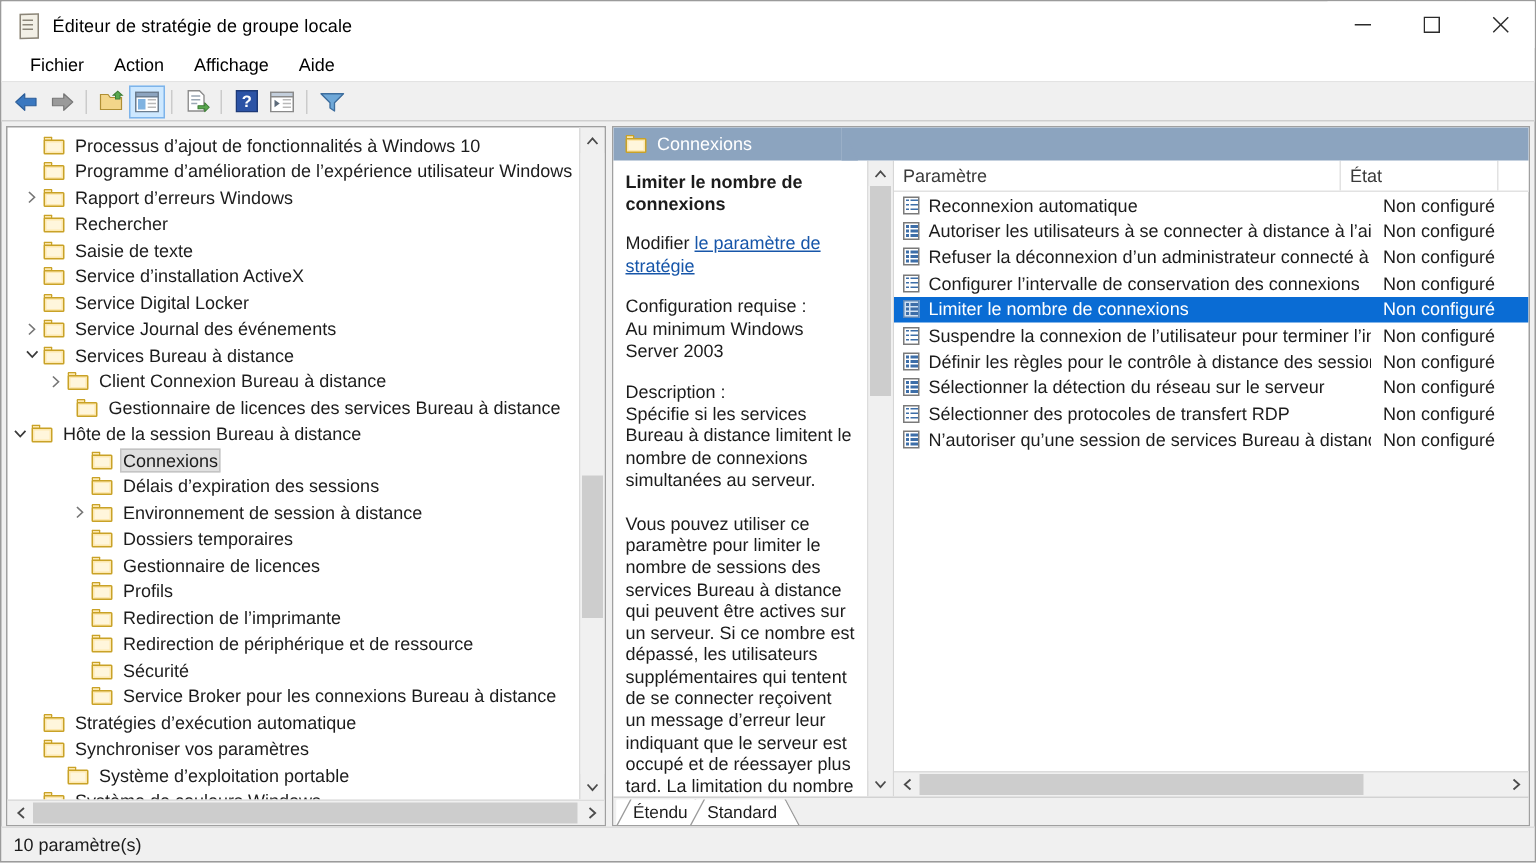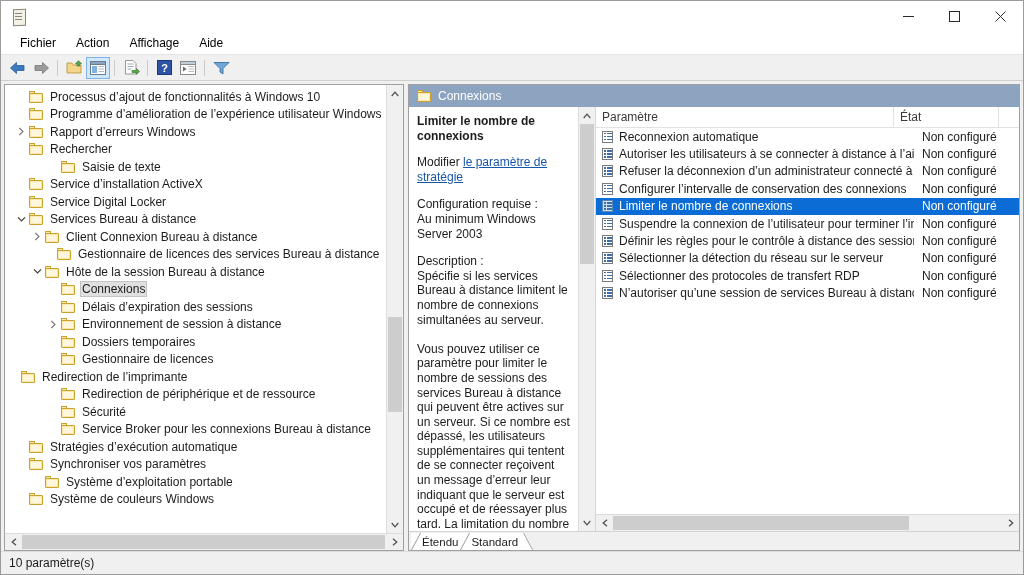--- a/index.html
+++ b/index.html
@@ -234,20 +234,21 @@
 
 <div class="window">
 
   <div class="titlebar">
     <span class="app-icon">
       <span class="sheet"></span>
       <span class="ln" style="top:4px;"></span>
       <span class="ln" style="top:7px;"></span>
       <span class="ln" style="top:10px;"></span>
     </span>
+    <span class="title-text">Éditeur de stratégie de groupe locale</span>
     <div class="winbtns">
       <div class="winbtn">
         <svg width="11" height="11" viewBox="0 0 11 11">
             <line x1="0" y1="5.5" x2="11" y2="5.5" stroke="#2b2b2b" stroke-width="1"></line>
           </svg>
       </div>
       <div class="winbtn">
         <svg width="11" height="11" viewBox="0 0 11 11">
             <rect x="0.5" y="0.5" width="10" height="10" fill="none" stroke="#2b2b2b" stroke-width="1"></rect>
           </svg>
@@ -369,21 +370,21 @@
             </div>
             <div class="tnode" style="padding-left: 8px;">
               <span class="tw"></span>
               <span class="folder">
                 <span class="tab"></span>
                 <span class="back"></span>
                 <span class="sh"></span>
               </span>
               <span class="lbl">Rechercher</span>
             </div>
-            <div class="tnode" style="padding-left: 8px; margin-left: 32px;">
+            <div class="tnode" style="padding-left: 8px;">
               <span class="tw"></span>
               <span class="folder">
                 <span class="tab"></span>
                 <span class="back"></span>
                 <span class="sh"></span>
               </span>
               <span class="lbl">Saisie de texte</span>
             </div>
             <div class="tnode" style="padding-left: 8px;">
               <span class="tw"></span>
@@ -395,20 +396,33 @@
               <span class="lbl">Service d’installation ActiveX</span>
             </div>
             <div class="tnode" style="padding-left: 8px;">
               <span class="tw"></span>
               <span class="folder">
                 <span class="tab"></span>
                 <span class="back"></span>
                 <span class="sh"></span>
               </span>
               <span class="lbl">Service Digital Locker</span>
+            </div>
+            <div class="tnode" style="padding-left: 8px;">
+              <span class="tw">
+                <svg width="7" height="9" viewBox="0 0 7 9">
+                  <path d="M1.3 1 L5 4.5 L1.3 8" fill="none" stroke="#767676" stroke-width="1.1"></path>
+                </svg>
+              </span>
+              <span class="folder">
+                <span class="tab"></span>
+                <span class="back"></span>
+                <span class="sh"></span>
+              </span>
+              <span class="lbl">Service Journal des événements</span>
             </div>
             <div class="tnode" style="padding-left: 8px;">
               <span class="tw">
                 <svg width="9" height="7" viewBox="0 0 9 7">
                   <path d="M1 1.3 L4.5 5 L8 1.3" fill="none" stroke="#3b3b3b" stroke-width="1.2"></path>
                 </svg>
               </span>
               <span class="folder">
                 <span class="tab"></span>
                 <span class="back"></span>
@@ -422,30 +436,30 @@
                   <path d="M1.3 1 L5 4.5 L1.3 8" fill="none" stroke="#767676" stroke-width="1.1"></path>
                 </svg>
               </span>
               <span class="folder">
                 <span class="tab"></span>
                 <span class="back"></span>
                 <span class="sh"></span>
               </span>
               <span class="lbl">Client Connexion Bureau à distance</span>
             </div>
-            <div class="tnode" style="padding-left: 36px;">
+            <div class="tnode" style="padding-left: 20px; justify-content: center;">
               <span class="tw"></span>
               <span class="folder">
                 <span class="tab"></span>
                 <span class="back"></span>
                 <span class="sh"></span>
               </span>
               <span class="lbl">Gestionnaire de licences des services Bureau à distance</span>
             </div>
-            <div class="tnode" style="padding-left: 24px;">
+            <div class="tnode" style="">
               <span class="tw">
                 <svg width="9" height="7" viewBox="0 0 9 7">
                   <path d="M1 1.3 L4.5 5 L8 1.3" fill="none" stroke="#3b3b3b" stroke-width="1.2"></path>
                 </svg>
               </span>
               <span class="folder">
                 <span class="tab"></span>
                 <span class="back"></span>
                 <span class="sh"></span>
               </span>
@@ -493,21 +507,30 @@
             </div>
             <div class="tnode" style="padding-left: 40px;">
               <span class="tw"></span>
               <span class="folder">
                 <span class="tab"></span>
                 <span class="back"></span>
                 <span class="sh"></span>
               </span>
               <span class="lbl">Gestionnaire de licences</span>
             </div>
-            <div class="tnode" style="">
+            <div class="tnode" style="padding-left: 40px;">
+              <span class="tw"></span>
+              <span class="folder">
+                <span class="tab"></span>
+                <span class="back"></span>
+                <span class="sh"></span>
+              </span>
+              <span class="lbl">Profils</span>
+            </div>
+            <div class="tnode" style="padding-left: 40px;">
               <span class="tw"></span>
               <span class="folder">
                 <span class="tab"></span>
                 <span class="back"></span>
                 <span class="sh"></span>
               </span>
               <span class="lbl">Redirection de l’imprimante</span>
             </div>
             <div class="tnode" style="padding-left: 40px;">
               <span class="tw"></span>

